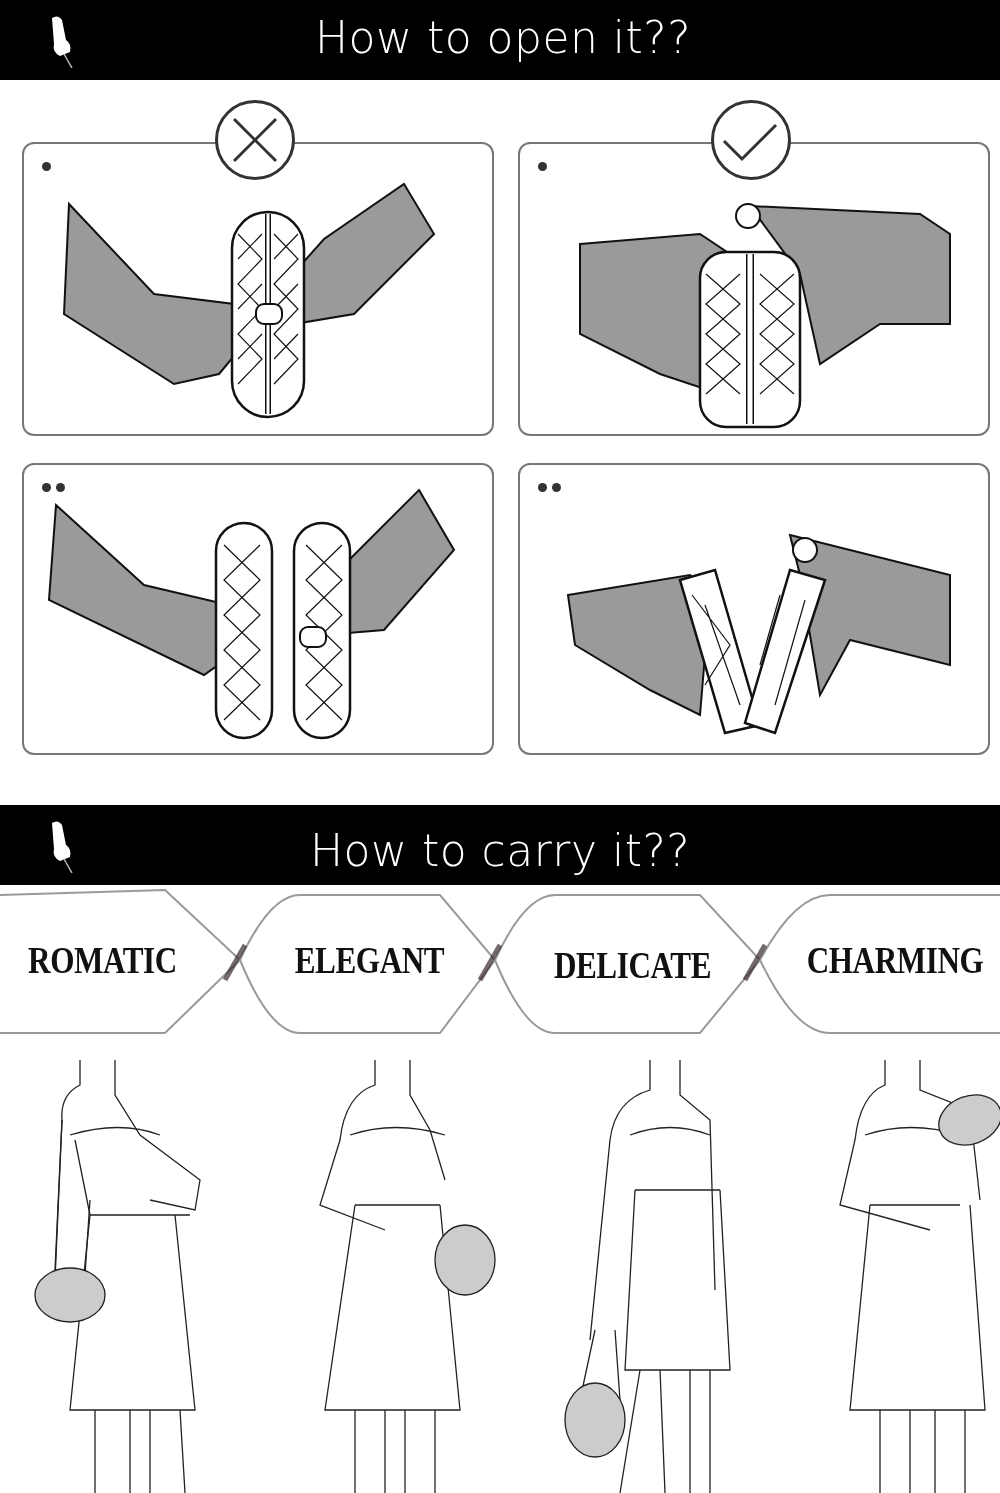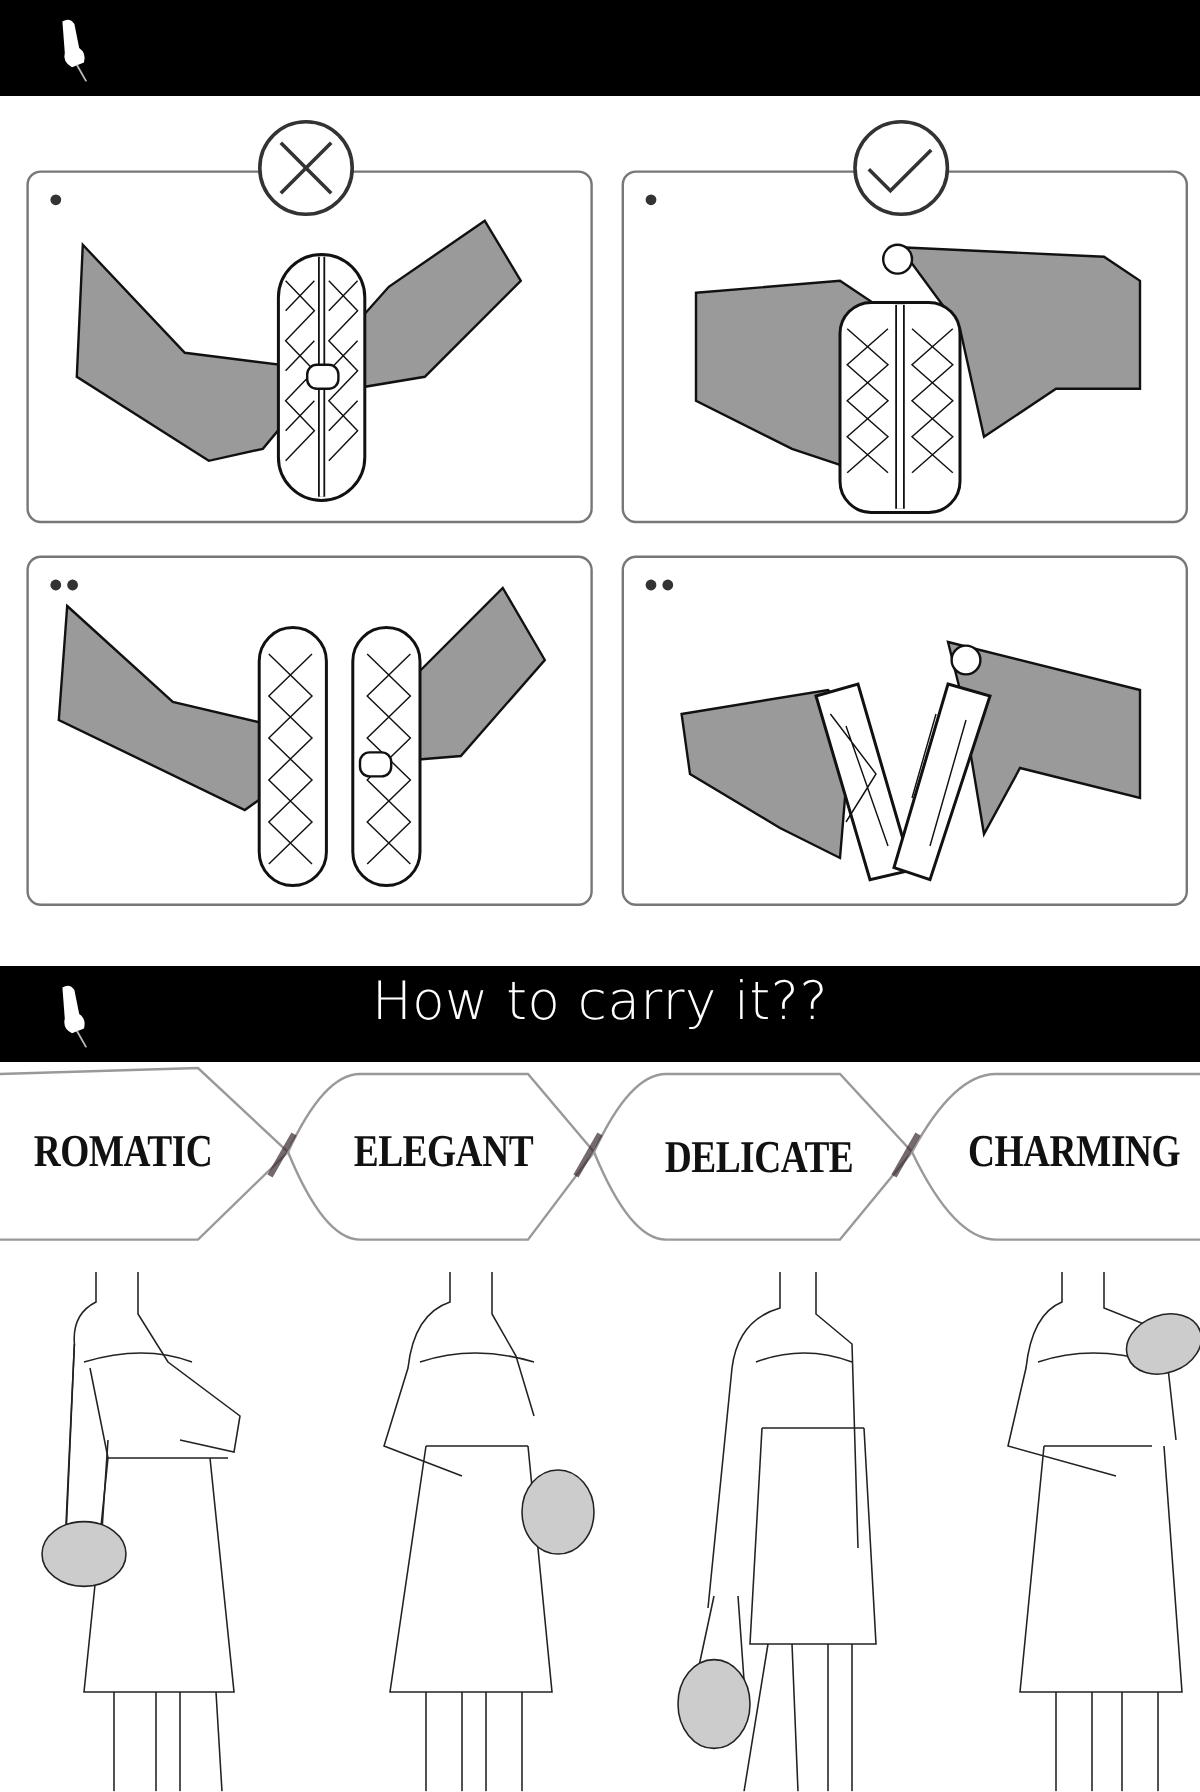--- a/index.html
+++ b/index.html
@@ -1,39 +1,40 @@
 <!DOCTYPE html>
 <html><head>
 <meta charset="utf-8">
 <style>
   html,body{margin:0;padding:0;background:#fff;}
   body{width:1000px;height:1493px;position:relative;overflow:hidden;font-family:"DejaVu Sans",sans-serif;}
   .banner{position:absolute;left:0;width:1000px;height:80px;background:#000;color:#fff;}
   .banner .pin{position:absolute;left:40px;top:12px;width:40px;height:56px;}
   .banner .title{position:absolute;left:0;right:0;text-align:center;font-size:44px;font-weight:300;letter-spacing:0.5px;}
   #b1{top:0;} #b1 .title{top:12px;padding-left:6px;}
-  #b2{top:805px;} #b2 .title{top:4px;}
+  #b2{top:805px;} #b2 .title{top:20px;}
   .panel{position:absolute;border:2px solid #777;border-radius:12px;background:#fff;overflow:visible;}
   .panel svg.art{position:absolute;left:0;top:0;}
   .dots{position:absolute;left:18px;top:18px;display:flex;gap:5px;}
   .dot{width:9px;height:9px;border-radius:50%;background:#333;}
   .badge{position:absolute;width:80px;height:80px;border-radius:50%;border:3px solid #333;background:#fff;box-sizing:border-box;}
   .moods{position:absolute;top:885px;left:0;width:916px;height:150px;}
   .mood{position:absolute;top:0;height:150px;display:flex;align-items:center;justify-content:center;
         font-family:"Liberation Serif","DejaVu Serif",serif;font-weight:bold;font-size:38px;color:#111;transform:scaleX(0.82);letter-spacing:-0.5px;}
   .figs{position:absolute;top:1040px;left:0;width:1000px;height:453px;}
 </style>
 </head>
 <body>
 
 <div class="banner" id="b1">
   <svg class="pin" viewBox="0 0 40 56">
     <path d="M12 6 Q18 2 22 8 L26 28 Q32 32 30 40 L20 44 Q12 40 14 32 Z" fill="#fff"></path>
     <line x1="24" y1="42" x2="32" y2="56" stroke="#bbb" stroke-width="1.5"></line>
   </svg>
+  <div class="title">How to open it??</div>
 </div>
 
 <div class="panel" style="left:22px;top:142px;width:468px;height:290px;">
   <div class="dots">
       <div class="dot"></div>
     </div>
   <svg class="art" width="468" height="290">
     <path d="M45 60 L130 150 L210 160 L220 200 L195 230 L150 240 L40 170 Z" fill="#9a9a9a" stroke="#111" stroke-width="2"></path>
     <path d="M380 40 L410 90 L330 170 L270 180 L260 140 L300 95 Z" fill="#9a9a9a" stroke="#111" stroke-width="2"></path>
     <rect x="208" y="68" width="72" height="205" rx="36" fill="#fff" stroke="#111" stroke-width="2.5"></rect>

